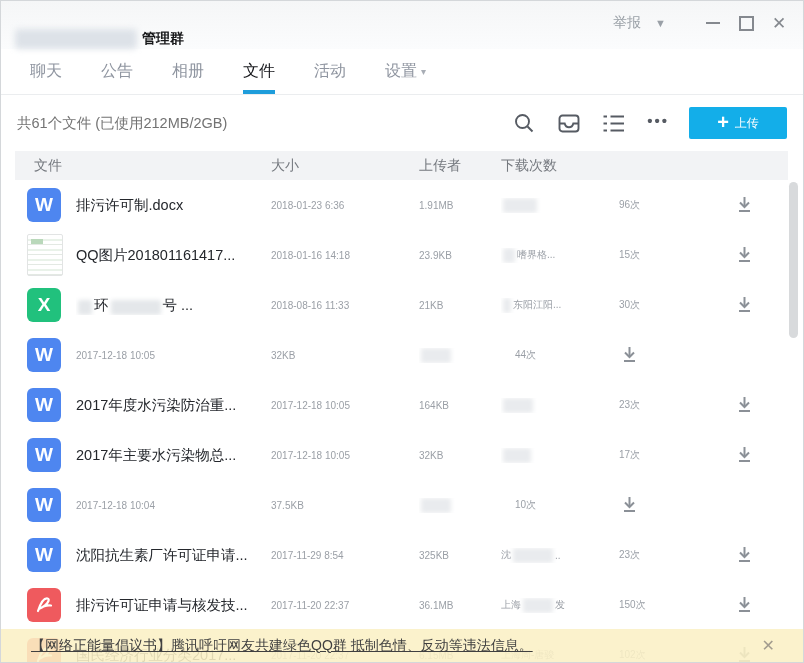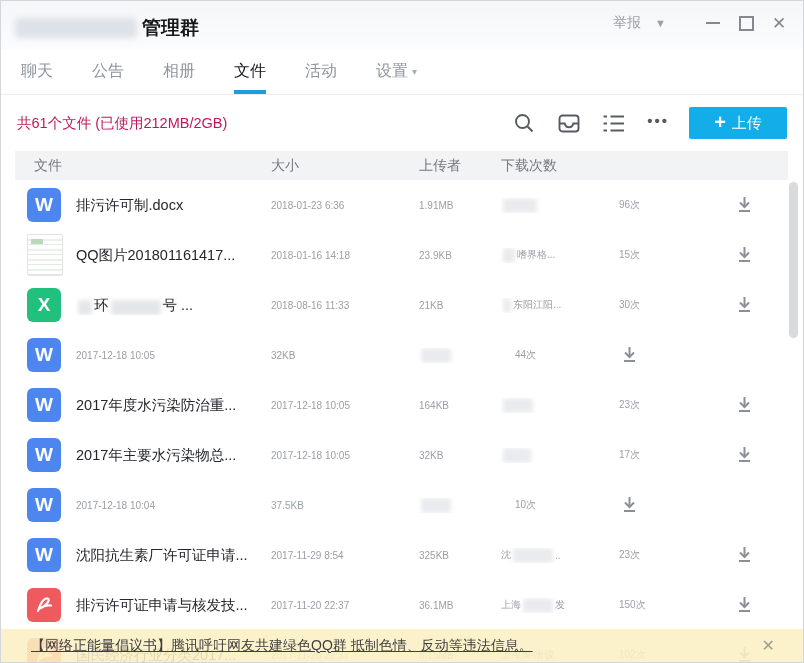--- a/index.html
+++ b/index.html
@@ -1,47 +1,47 @@
 <!DOCTYPE html>
 <html><head>
 <meta charset="utf-8">
 <style>
   html,body{margin:0;padding:0;}
   body{width:804px;height:663px;font-family:"Liberation Sans","DejaVu Sans",sans-serif;background:#e9eaec;}
   .window{position:relative;width:804px;height:663px;background:#fff;overflow:hidden;box-sizing:border-box;border:1px solid #d4d7da;}
 
   
   .titlebar{position:relative;height:48px;background:linear-gradient(#f5f6f7,#fbfcfd);}
-  .title{position:absolute;left:14px;top:14px;display:flex;align-items:center;font-size:19px;font-weight:bold;color:#17181a;}
+  .title{position:absolute;left:14px;top:28px;display:flex;align-items:center;font-size:14px;font-weight:bold;color:#17181a;}
   .title-redact{display:inline-block;width:122px;height:20px;background:#dde2e8;border-radius:4px;filter:blur(3px);margin-right:5px;}
   .win-controls{position:absolute;top:10px;right:12px;display:flex;align-items:center;}
   .report-label{font-size:14px;color:#9aa0a7;margin-right:14px;cursor:pointer;}
   .report-caret{font-size:11px;color:#9aa0a7;margin-right:26px;cursor:pointer;}
   .win-btn{display:flex;align-items:center;justify-content:center;width:24px;height:24px;margin-left:9px;cursor:pointer;}
   .min-glyph{display:block;width:14px;height:2px;background:#85898f;}
   .max-glyph{display:block;width:11px;height:11px;border:2px solid #85898f;}
   .close-glyph{font-size:17px;color:#85898f;line-height:1;}
 
   
-  .tabbar{display:flex;align-items:stretch;height:45px;padding-left:20px;background:#fff;}
+  .tabbar{display:flex;align-items:stretch;height:45px;padding-left:20px;background:#fff;margin-left:9px;}
   .tab{font-size:16px;color:#8f95a0;margin-right:39px;display:flex;align-items:center;cursor:pointer;border-bottom:4px solid transparent;box-sizing:border-box;padding-top:4px;}
   .tab.active{color:#15161a;font-weight:500;border-bottom-color:#1e9ddb;}
   .tab .caret{font-size:10px;color:#a8adb5;margin-left:4px;}
   .tab-divider{height:1px;background:#ebedef;}
 
   
   .toolbar{height:56px;display:flex;align-items:center;padding:0 16px;background:#fff;}
-  .summary{font-size:14.5px;color:#be185d;}
+  .summary{font-size:14.5px;color:#737373;}
   .tb-spacer{flex:1;}
   .tb-btn{margin-left:21px;display:flex;align-items:center;cursor:pointer;}
   .tb-btn svg{display:block;}
   .more-dots{font-size:15px;color:#565b63;letter-spacing:2px;font-weight:bold;margin-top:-6px;}
   .upload-btn{margin-left:20px;width:98px;height:32px;background:#13aee9;color:#fff;display:flex;align-items:center;justify-content:center;border-radius:2px;cursor:pointer;}
   .upload-plus{font-size:20px;font-weight:bold;margin-right:6px;margin-top:-2px;}
-  .upload-label{font-size:15px;}
+  .upload-label{font-size:12px;}
 
   
   .table-header{height:29px;margin:0 15px 0 14px;background:#f2f3f5;display:grid;grid-template-columns:244px 148px 82px 104px 115px auto;align-items:center;font-size:14px;color:#75797f;padding-left:12px;box-sizing:border-box;}
   .th-file{padding-left:7px;}
   .th-count{padding-left:0;}
 
   .file-list{position:relative;background:#fff;}
   .file-row{height:50px;display:grid;grid-template-columns:49px 195px 148px 82px 104px 115px auto;align-items:center;padding-left:26px;box-sizing:border-box;cursor:default;}
   .f-icon{width:34px;height:34px;border-radius:6px;color:#fff;font-weight:bold;font-size:19px;display:flex;align-items:center;justify-content:center;}
   .fi-word{background:#4e86f0;}

